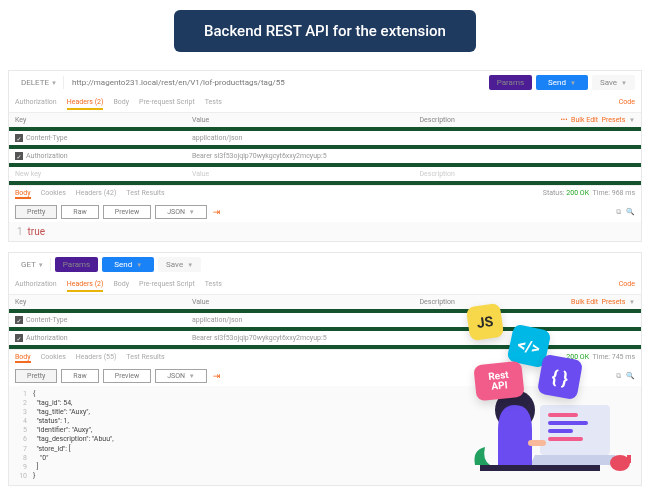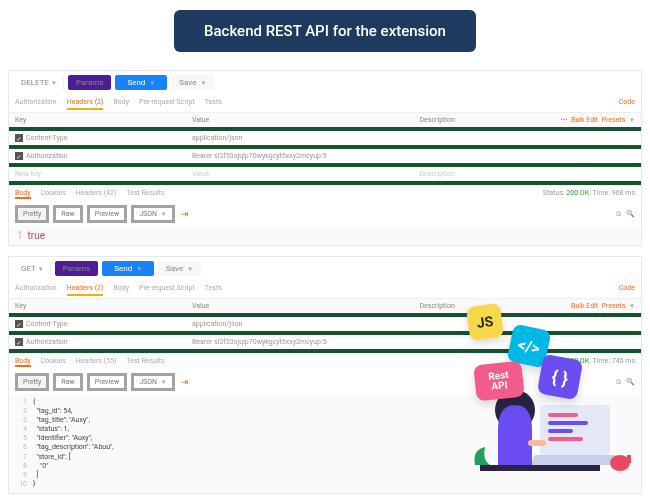--- a/index.html
+++ b/index.html
@@ -24,21 +24,21 @@
 .dcol{width:20%}
 .acol{width:16%;text-align:right;color:#f36b21}
 .headrow{background:#fafafa;color:#888}
 .cb{width:8px;height:8px;background:#555;display:inline-flex;align-items:center;justify-content:center;color:#fff;font-size:6px}
 .newrow{color:#ccc;}
 .resrow{display:flex;gap:10px;padding:3px 6px;font-size:7px;color:#aaa;border-top:1px solid #eee}
 .resrow .active{color:#f36b21;border-bottom:2px solid #f36b21}
 .status{margin-left:auto;color:#999}
 .status .ok{color:#22a522}
 .prettyrow{display:flex;align-items:center;gap:4px;padding:3px 6px;font-size:7px;color:#888}
-.pbtn{background:#fff;border:3px solid #a3a3a3;padding:2px 5px;font-size:7px;color:#777}
+.pbtn{background:#fff;border:1px solid #a3a3a3;padding:2px 11px;font-size:7px;color:#777}
 .pbtn.on{background:#f4f4f4}
 .wrap{color:#f36b21;font-size:9px;margin-left:2px}
 .ricons{margin-left:auto;color:#aaa;display:flex;gap:5px}
 .body1{padding:4px 8px;color:#c05050;font-size:10px;background:#fafafa}
 .jsonbody{background:#fafafa;padding:4px 8px;font-family:monospace;font-size:7px;color:#444;line-height:1.3}
 .jsonbody .ln{color:#bbb;display:inline-block;width:10px;text-align:right;margin-right:6px}
 .illus{position:absolute;right:10px;bottom:-5px;width:220px;height:200px;pointer-events:none}
 .badge{position:absolute;border-radius:8px;display:flex;align-items:center;justify-content:center;color:#fff;font-weight:700;box-shadow:0 4px 10px rgba(0,0,0,.15)}
 .bjs{width:34px;height:34px;background:#f7d84b;top:0;left:48px;transform:rotate(-8deg);font-size:14px;color:#2b2b2b}
 .bcode{width:38px;height:38px;background:#00b8e6;top:22px;left:90px;transform:rotate(12deg);font-size:16px}
@@ -46,20 +46,21 @@
 .bbrace{width:40px;height:40px;background:#6a4cf0;top:52px;left:120px;transform:rotate(10deg);font-size:18px}
 </style>
 </head>
 <body>
 
 <div class="banner">Backend REST API for the extension</div>
 
 <div class="panel">
   <div class="urlrow">
     <span class="method"><span>DELETE</span><span class="chev">▼</span></span>
+    <span class="url">http://magento231.local/rest/en/V1/lof-producttags/tag/55</span>
     <button class="btn params-btn">Params</button>
     <button class="btn send-btn"><span>Send</span> <span class="chev">▼</span></button>
     <button class="btn save-btn"><span>Save</span> <span class="chev">▼</span></button>
   </div>
   <div class="reqtabs">
     <span>Authorization</span>
     <span class="active">Headers (2)</span>
     <span>Body</span>
     <span>Pre-request Script</span>
     <span>Tests</span>

